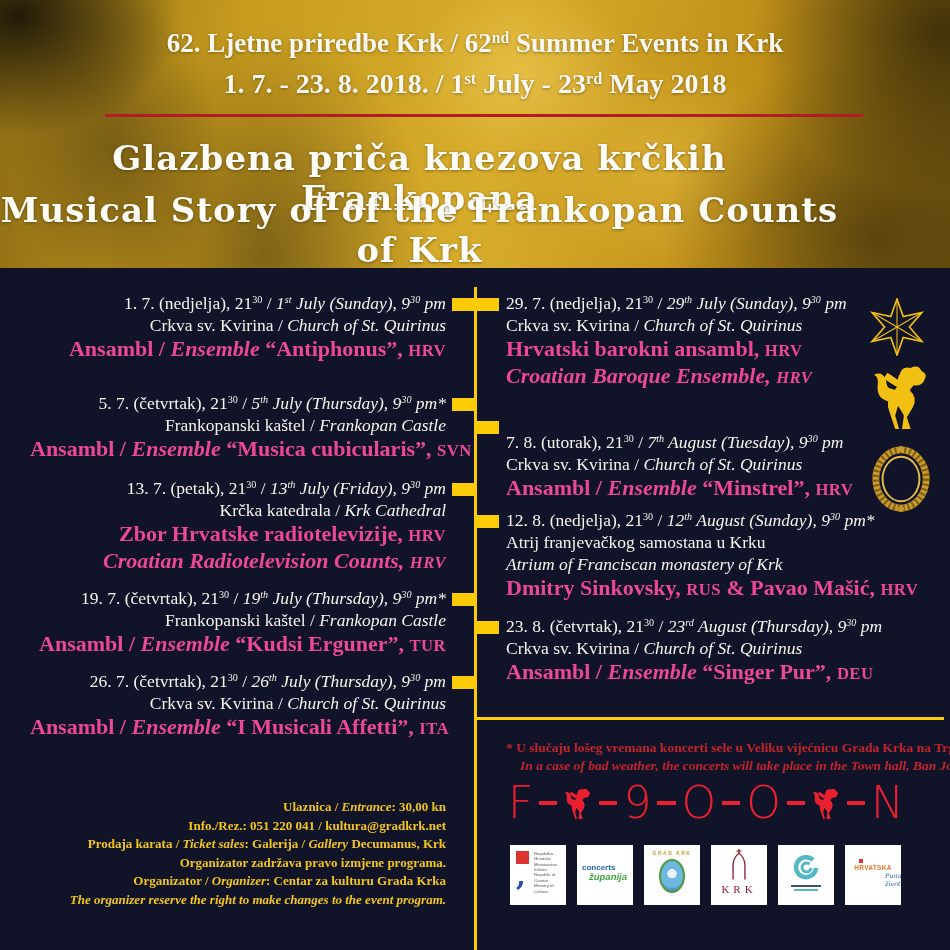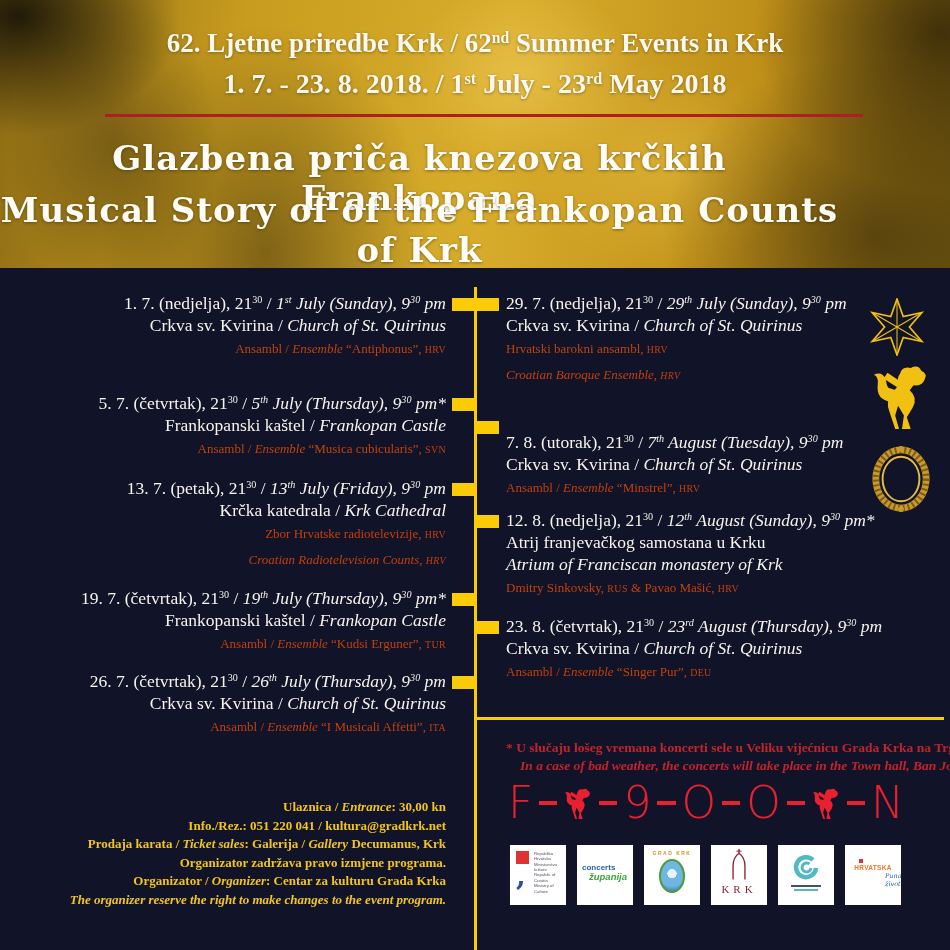--- a/index.html
+++ b/index.html
@@ -35,21 +35,21 @@
   .tick.right{left:477px;}
 
   
   #left-col{position:absolute;left:30px;top:0;width:416px;height:950px;}
   #right-col{position:absolute;left:506px;top:0;width:414px;height:950px;}
   .event{position:absolute;left:0;right:0;}
   #left-col .event{text-align:right;}
   #right-col .event{text-align:left;}
   .eline{white-space:nowrap;}
   .eline.date,.eline.venue{font-size:17.5px;line-height:22px;color:#f7f4ec;}
-  .eline.perf{font-size:13px;line-height:25px;font-weight:400;color:#c2410c;}
+  .eline.perf{font-size:22px;line-height:25px;font-weight:700;color:#ec4899;}
   .i{font-style:italic;}
   .sup{font-size:.58em;vertical-align:.55em;line-height:0;}
   .sc{font-size:.76em;letter-spacing:.4px;}
 
   
   .icons{position:absolute;left:868px;top:298px;width:68px;color:#f1c013;}
   .icn{position:absolute;left:0;}
   .icn.star{top:0;width:58px;height:58px;}
   .icn.lion{top:62px;width:62px;height:72px;left:2px;}
   .icn.frame{top:148px;width:62px;height:66px;left:2px;}

